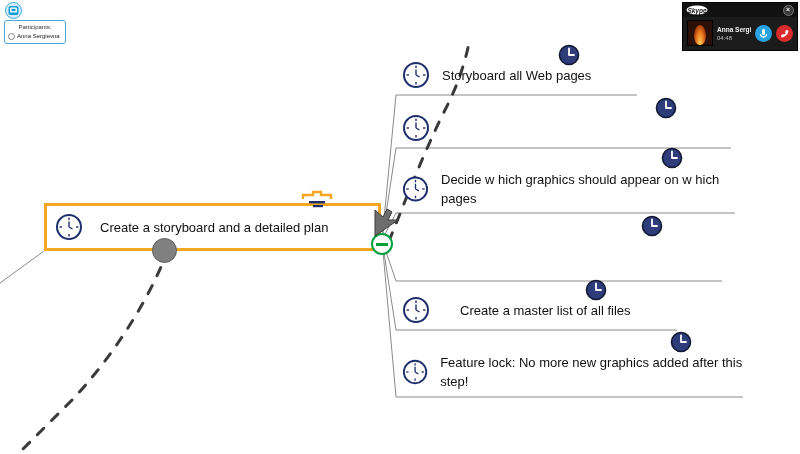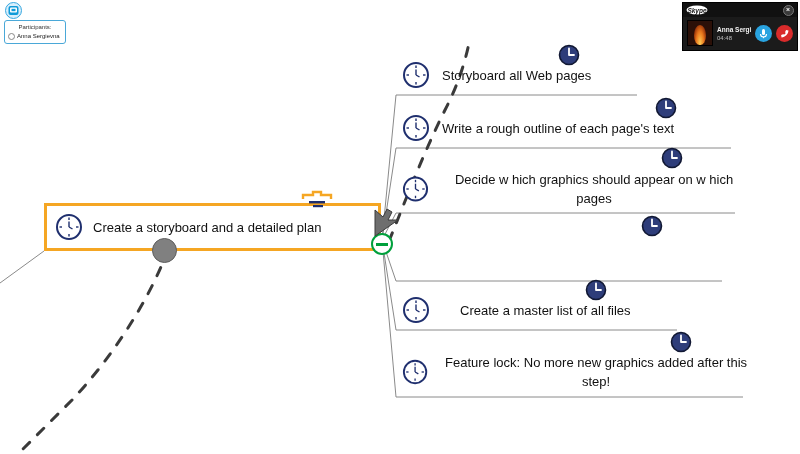--- a/index.html
+++ b/index.html
@@ -166,21 +166,21 @@
     background: #ffffff;
     box-sizing: border-box;
     display: flex;
     align-items: center;
     padding-left: 8px;
     cursor: pointer;
   }
   #main-node-label {
     font-size: 13px;
     color: #111111;
-    margin-left: 10px;
+    margin-left: 17px;
     white-space: nowrap;
   }
   .clock-empty { flex: 0 0 auto; }
 
   
   #node-handle-widget {
     position: absolute;
     left: 299px; top: 190px;
     width: 36px; height: 18px;
   }
@@ -228,21 +228,20 @@
     position: absolute;
     display: flex;
     align-items: center;
     cursor: pointer;
   }
   .child-label {
     font-size: 13px;
     color: #111111;
     margin-left: 12px;
     line-height: 19px;
-    text-align: center;
   }
   .child-clock-badge {
     position: absolute;
     width: 22px; height: 22px;
   }
 </style>
 </head>
 <body>
 
 <div id="app">
@@ -365,21 +364,20 @@
   <div class="child-node" style="left:402px; top:114px;">
     <svg viewBox="0 0 28 28" width="28" height="28" xmlns="http://www.w3.org/2000/svg">
       <circle cx="14" cy="14" r="12" fill="#ffffff" stroke="#1f2f6e" stroke-width="2"></circle>
       <line x1="14" y1="4.5" x2="14" y2="7" stroke="#1f2f6e" stroke-width="1.4"></line>
       <line x1="14" y1="21" x2="14" y2="23.5" stroke="#1f2f6e" stroke-width="1.4"></line>
       <line x1="4.5" y1="14" x2="7" y2="14" stroke="#1f2f6e" stroke-width="1.4"></line>
       <line x1="21" y1="14" x2="23.5" y2="14" stroke="#1f2f6e" stroke-width="1.4"></line>
       <line x1="14" y1="14" x2="14" y2="8.5" stroke="#1f2f6e" stroke-width="1.4"></line>
       <line x1="14" y1="14" x2="17.5" y2="16" stroke="#1f2f6e" stroke-width="1.4"></line>
     </svg>
-    <span class="child-label">Write a rough outline of each page's text</span>
   </div>
   <svg class="child-clock-badge" style="left:655px; top:97px;" viewBox="0 0 22 22" xmlns="http://www.w3.org/2000/svg">
     <circle cx="11" cy="11" r="9.5" fill="#2e3d7a" stroke="#111833" stroke-width="1.6"></circle>
     <path d="M11 11 L11 4.5 M11 11 L16 11" stroke="#ffffff" stroke-width="1.8" stroke-linecap="round"></path>
   </svg>
 
   <div class="child-node" style="left:402px; top:170px; width:345px;">
     <svg viewBox="0 0 28 28" width="28" height="28" xmlns="http://www.w3.org/2000/svg">
       <circle cx="14" cy="14" r="12" fill="#ffffff" stroke="#1f2f6e" stroke-width="2"></circle>
       <line x1="14" y1="4.5" x2="14" y2="7" stroke="#1f2f6e" stroke-width="1.4"></line>

